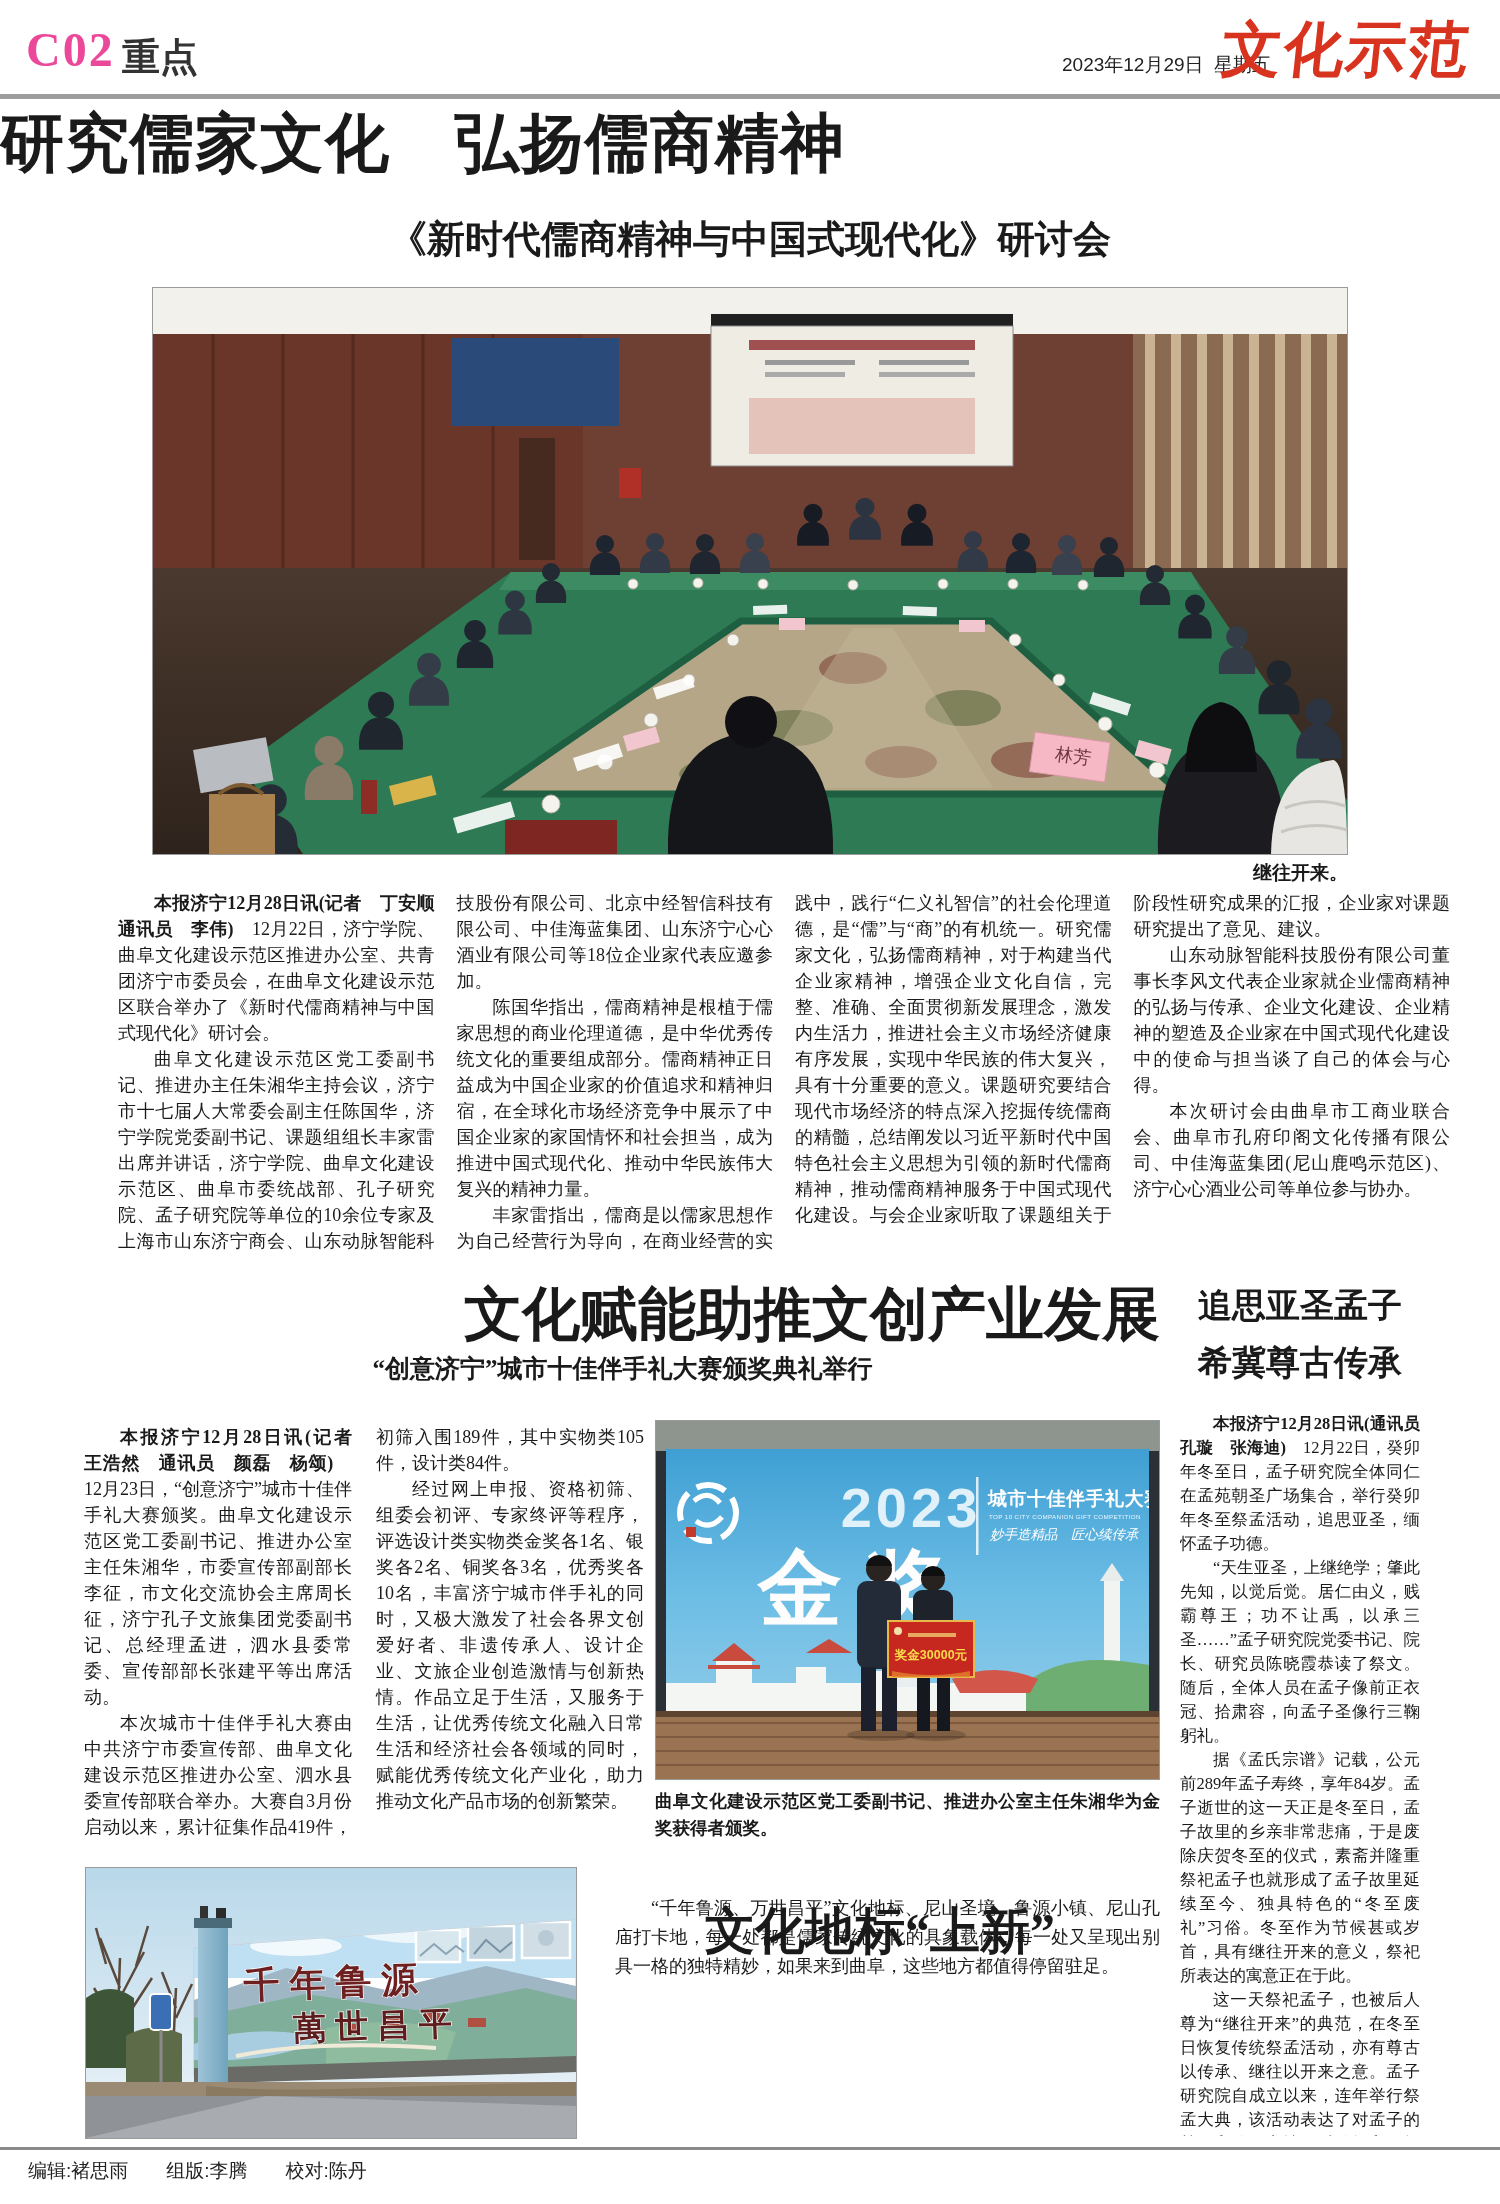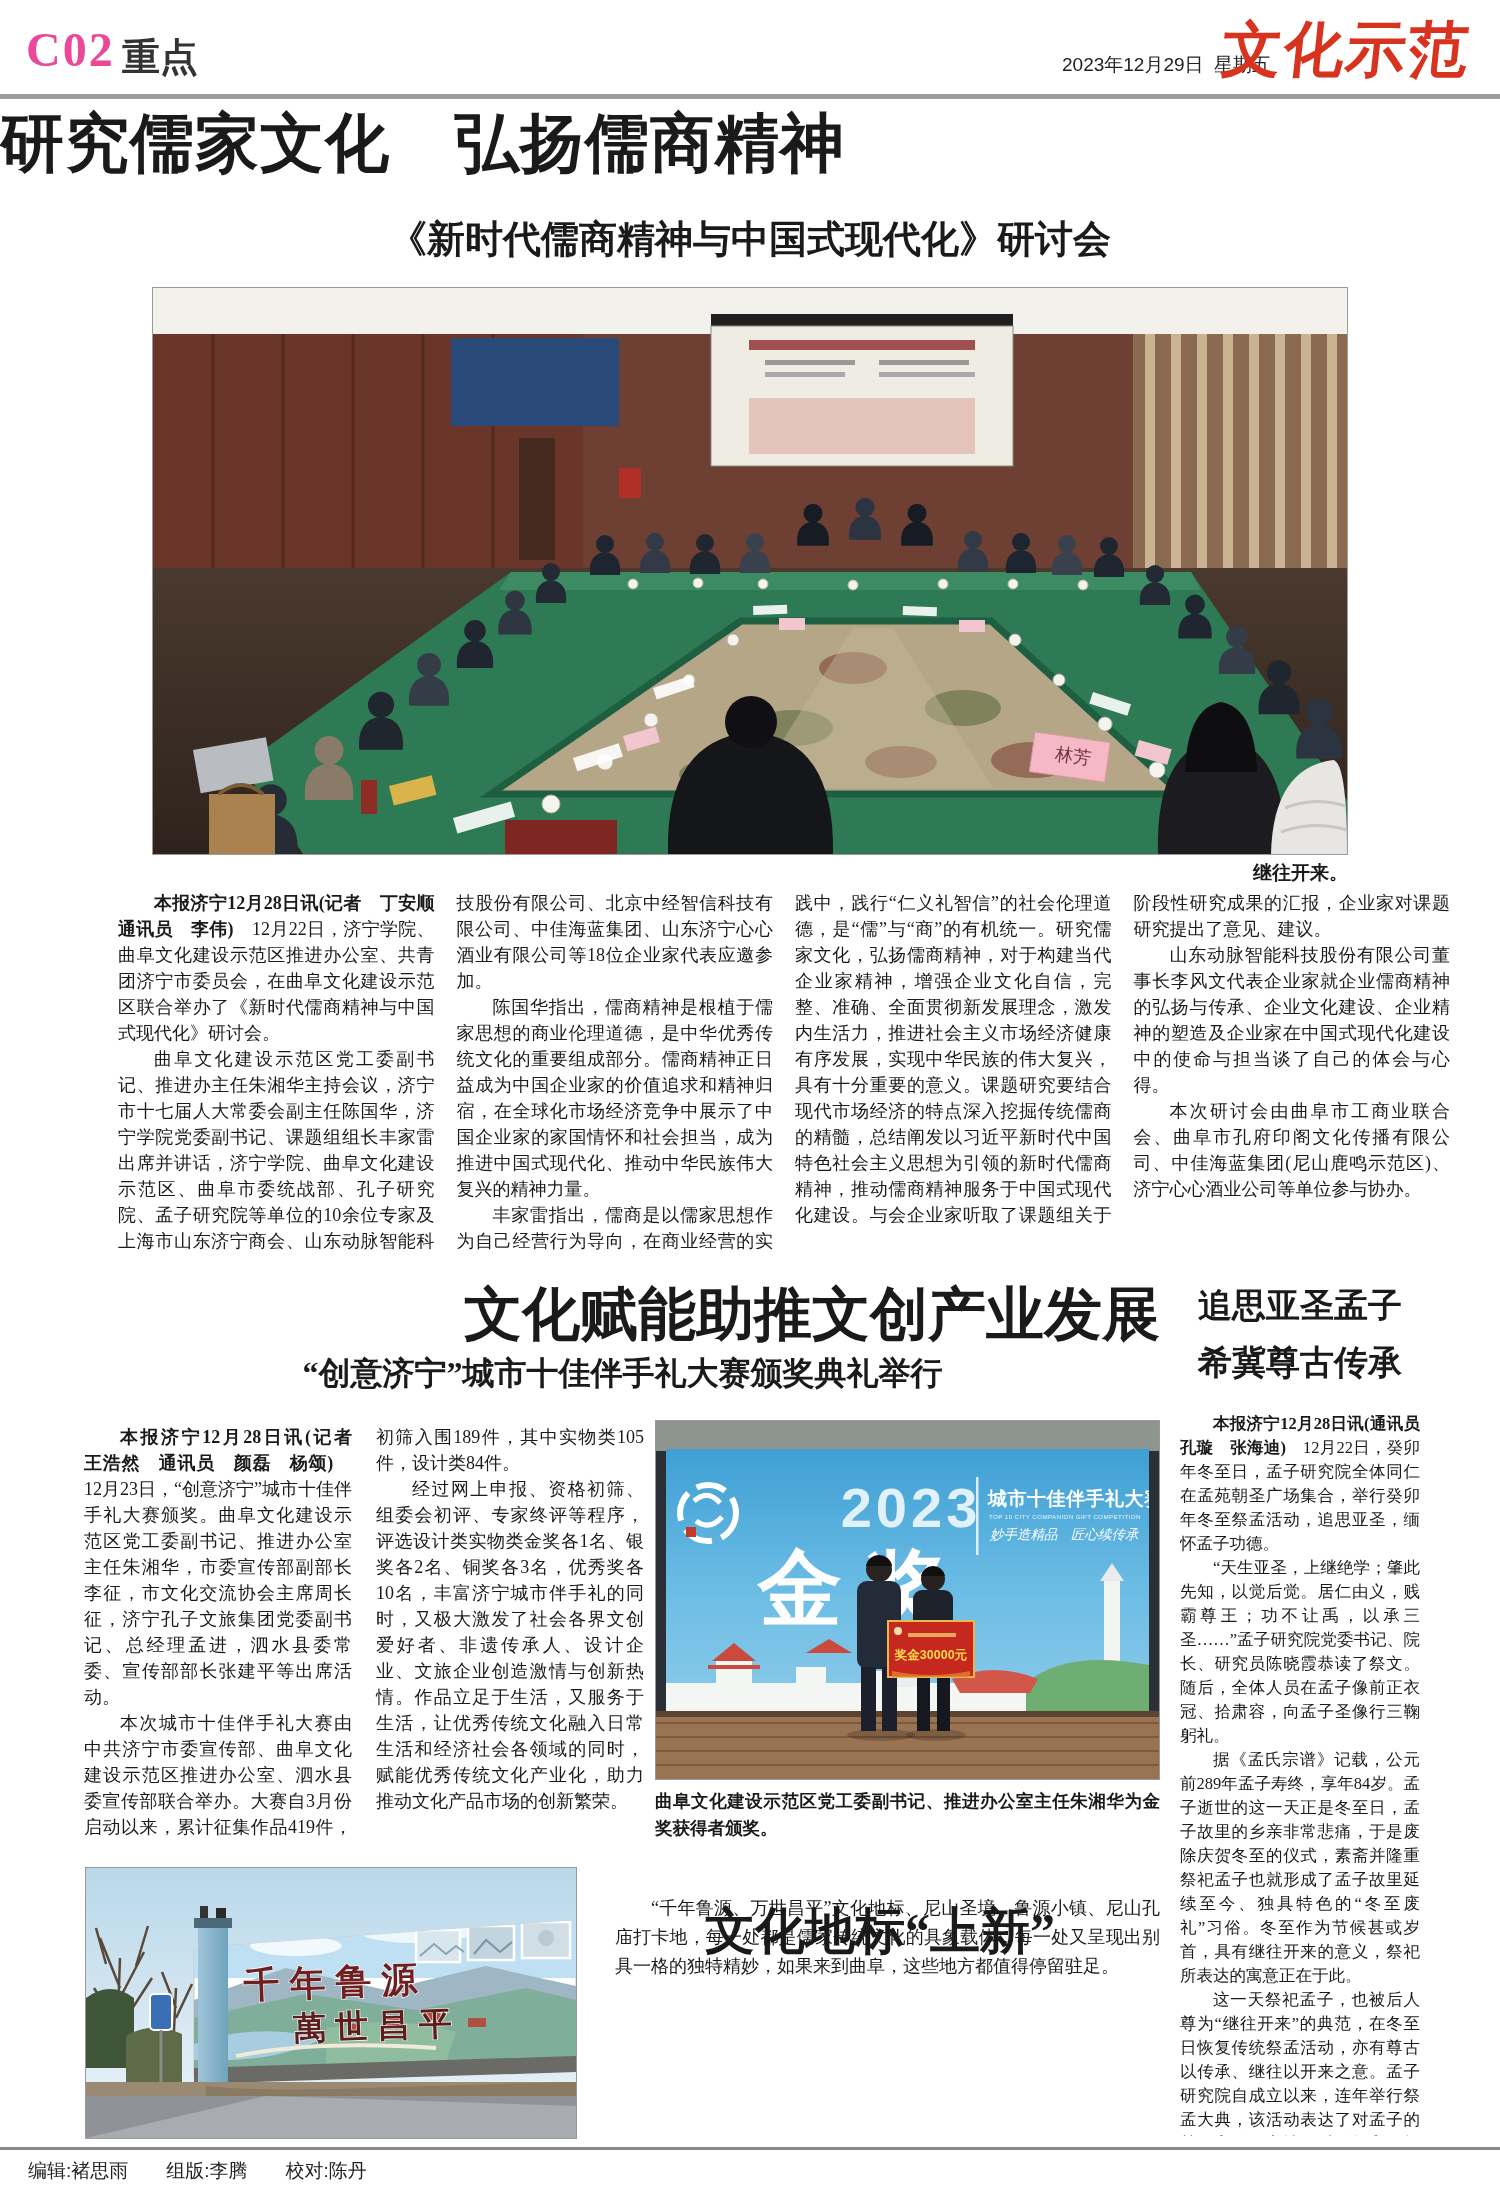--- a/index.html
+++ b/index.html
@@ -21,21 +21,21 @@
   .a1-sub{left:0;top:214px;width:1500px;text-align:center;font-size:38px;font-weight:700;}
   .photo-frame{border:1px solid #9a9a9a;box-sizing:border-box;background:#ddd;}
   .cap1{left:850px;top:860px;width:498px;text-align:right;font-size:19px;font-weight:700;}
   .bodytext p{margin:0;text-indent:2em;text-align:justify;}
   .lead{font-weight:700;}
   .body1{left:84px;top:890px;width:1332px;height:364px;font-size:18px;line-height:26px;
          column-count:4;column-gap:22px;overflow:hidden;margin-left:34px;}
   
   .a2-title{left:85px;top:1276px;width:1075px;text-align:right;font-size:58px;font-weight:900;
             white-space:nowrap;}
-  .a2-sub{left:85px;top:1352px;width:1075px;text-align:center;font-size:32px;font-weight:700;}
+  .a2-sub{left:85px;top:1352px;width:1075px;text-align:center;font-size:25px;font-weight:700;}
   .body2{left:84px;top:1424px;width:560px;height:416px;font-size:18px;line-height:26px;
          column-count:2;column-gap:24px;overflow:hidden;}
   .cap2{left:655px;top:1788px;width:505px;font-size:17.5px;line-height:27px;font-weight:600;
         text-align:justify;}
   
   .a3-t{left:1180px;width:240px;text-align:center;font-size:34px;font-weight:900;white-space:nowrap;}
   .body3{left:1180px;top:1412px;width:240px;height:724px;font-size:16.5px;line-height:24px;
          overflow:hidden;}
   
   .a4-title{left:600px;top:1898px;width:560px;text-align:center;font-size:50px;font-weight:900;

